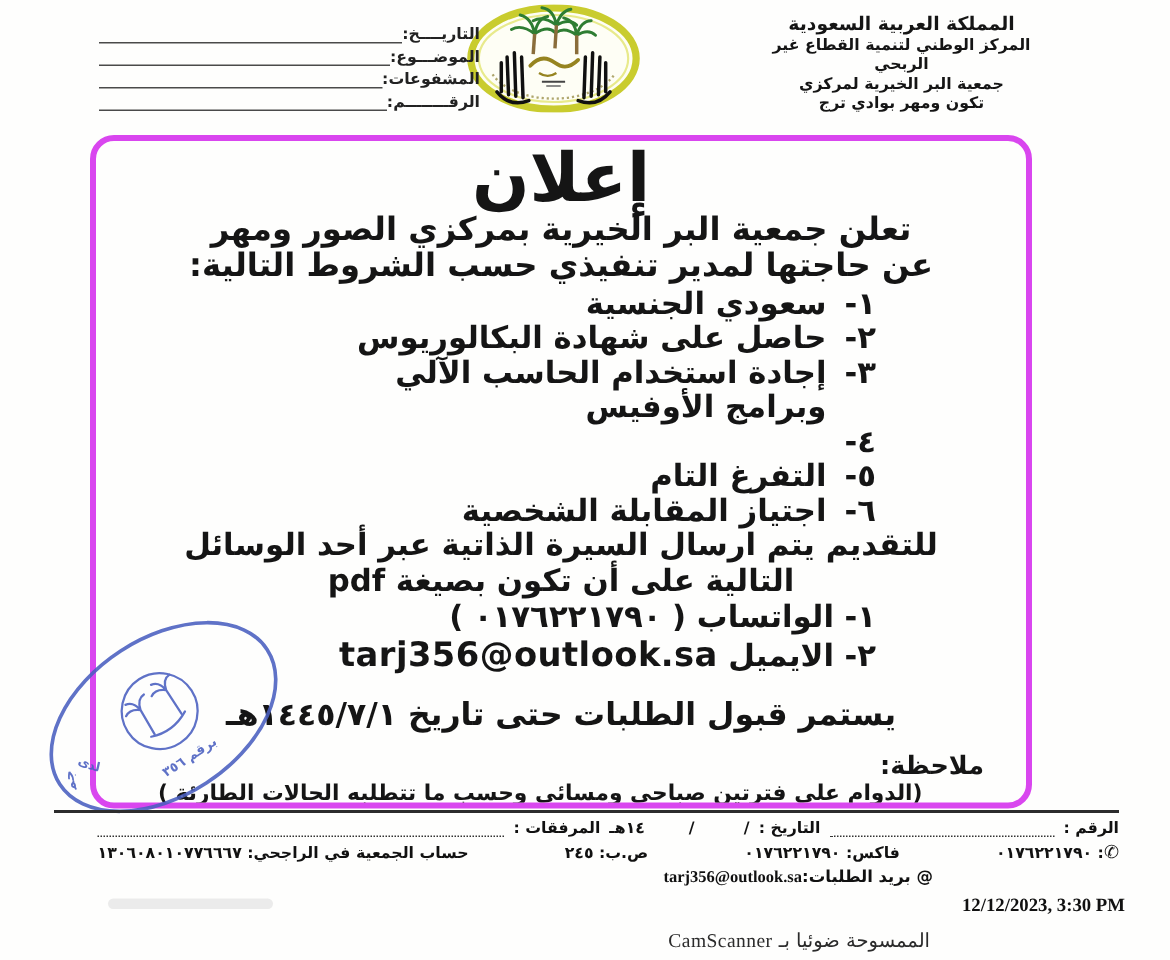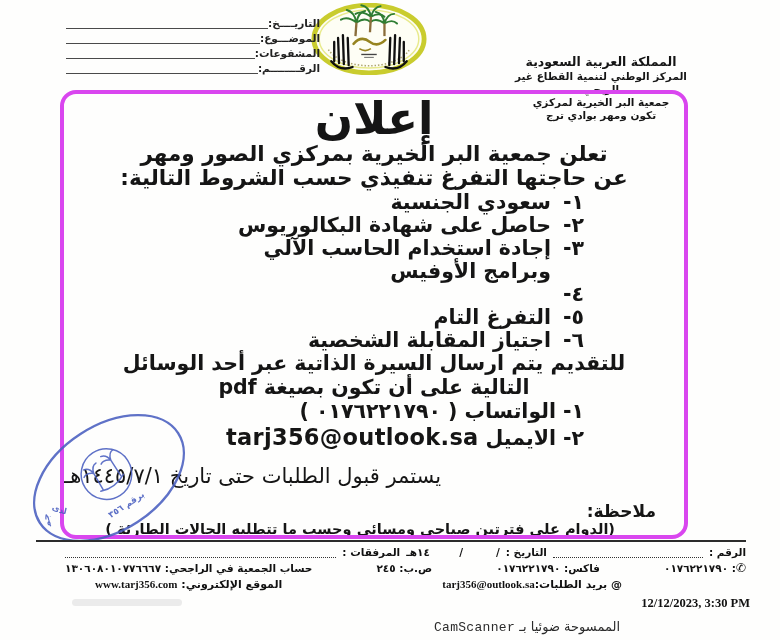--- a/index.html
+++ b/index.html
@@ -3,21 +3,21 @@
 <meta charset="utf-8">
 <style>
   html,body{margin:0;padding:0;}
   body{width:780px;height:640px;background:#ffffff;overflow:hidden;
        font-family:"DejaVu Sans",sans-serif;color:#151515;}
   .page{position:relative;width:780px;height:640px;background:#fefefd;direction:rtl;}
 
   
   .org-header{position:absolute;top:8px;right:14px;width:330px;text-align:center;
               font-weight:700;line-height:1.25;}
-  .org-header .l1{font-size:12.5px;letter-spacing:.5px;margin-top:46px;}
+  .org-header .l1{font-size:12.5px;letter-spacing:.5px;}
   .org-header .ln{font-size:10.5px;}
 
   .logo{position:absolute;top:3px;left:311px;width:116px;height:72px;}
 
   .fields{position:absolute;top:14px;left:62px;width:258px;direction:rtl;}
   .field-row{display:flex;align-items:flex-end;height:15px;font-size:10.5px;font-weight:700;}
   .field-row .lab{white-space:nowrap;color:#222;}
   .field-row .line{flex:1;border-bottom:1.2px solid #4a4a4a;height:10px;margin-left:4px;}
 
   
@@ -27,21 +27,21 @@
   .title{text-align:center;font-size:45px;font-weight:700;line-height:1.02;margin:0;}
   .intro{text-align:center;font-size:21.5px;font-weight:700;line-height:1.13;}
   .conds{padding-right:100px;margin-top:1px;}
   .cond{display:flex;gap:7px;font-size:20.5px;font-weight:700;line-height:1.12;align-items:flex-start;}
   .cond .num{min-width:26px;text-align:right;}
   .cond .txt{max-width:345px;}
   .apply{text-align:center;font-size:20.5px;font-weight:700;line-height:1.15;}
   .chan{display:flex;gap:7px;padding-right:100px;font-size:20.5px;font-weight:700;
         line-height:1.2;align-items:baseline;}
   .chan .email{direction:ltr;unicode-bidi:embed;font-size:22.5px;letter-spacing:.3px;}
-  .deadline{text-align:left;font-size:21px;font-weight:400;margin-top:13px;}
+  .deadline{text-align:center;font-size:21px;font-weight:700;margin-top:13px;}
   .note-title{padding-right:28px;font-size:17px;font-weight:700;margin-top:13px;}
   .note-text{padding-right:69px;font-size:14.5px;font-weight:700;line-height:1.2;}
 
   
   .stamp{position:absolute;top:416px;left:20px;width:178px;height:124px;
          transform:rotate(-33deg);opacity:.88;pointer-events:none;}
 
   
   .sep{position:absolute;top:540px;left:36px;width:710px;height:2px;background:#2c2c2c;}
   .f-row{position:absolute;left:65px;right:34px;display:flex;direction:rtl;
@@ -52,21 +52,21 @@
   .leader{border-bottom:1.6px dotted #333;height:9px;}
   .lead1{width:150px;} .lead2{flex:1;}
   .pre{white-space:pre;}
   .latin{direction:ltr;unicode-bidi:embed;font-family:"Liberation Serif","DejaVu Serif",serif;}
   .phone-glyph{font-size:12px;line-height:1;}
 
   .timestamp{position:absolute;top:596px;right:30px;direction:ltr;
              font-family:"Liberation Serif","DejaVu Serif",serif;
              font-weight:700;font-size:12.5px;color:#111;}
   .camscan{position:absolute;top:619px;right:160px;font-size:13px;color:#2b2b2b;direction:rtl;}
-  .camscan .latin{font-family:Liberation Mono, monospace;letter-spacing:.3px;margin-top:28px;}
+  .camscan .latin{font-family:Liberation Serif, serif;letter-spacing:.3px;margin-top:28px;}
   .smudge{position:absolute;top:599px;left:72px;width:110px;height:7px;background:#c9c9c9;
           opacity:.35;border-radius:4px;}
 </style>
 </head>
 <body>
 
 <div class="page">
 
   <div class="org-header">
     <div class="l1">المملكة العربية السعودية</div>
@@ -130,21 +130,21 @@
     </div>
     <div class="field-row">
       <span class="lab">الرقــــــــم:</span>
       <span class="line"></span>
     </div>
   </div>
 
   <div class="frame">
     <div class="title">إعلان</div>
     <div class="intro">تعلن جمعية البر الخيرية بمركزي الصور ومهر</div>
-    <div class="intro">عن حاجتها التفرغ تنفيذي حسب الشروط التالية:</div>
+    <div class="intro">عن حاجتها لمدير تنفيذي حسب الشروط التالية:</div>
 
     <div class="conds">
       <div class="cond">
         <span class="num">١-</span>
         <span class="txt">سعودي الجنسية</span>
       </div>
       <div class="cond">
         <span class="num">٢-</span>
         <span class="txt">حاصل على شهادة البكالوريوس</span>
       </div>
@@ -235,24 +235,20 @@
     <span>
       <span>حساب الجمعية في الراجحي:</span>
       <span>١٣٠٦٠٨٠١٠٧٧٦٦٦٧</span>
     </span>
   </div>
 
   <div class="f-row f3">
     <span>
       <span>@ بريد الطلبات:</span><span class="latin">tarj356@outlook.sa</span>
     </span>
-    <span>
-      <span>الموقع الإلكتروني:</span>
-      <span class="latin">www.tarj356.com</span>
-    </span>
   </div>
 
   <div class="smudge"></div>
   <div class="timestamp">12/12/2023, 3:30 PM</div>
   <div class="camscan">
     <span>الممسوحة ضوئيا بـ</span>
     <span class="latin">CamScanner</span>
   </div>
 
 </div>

